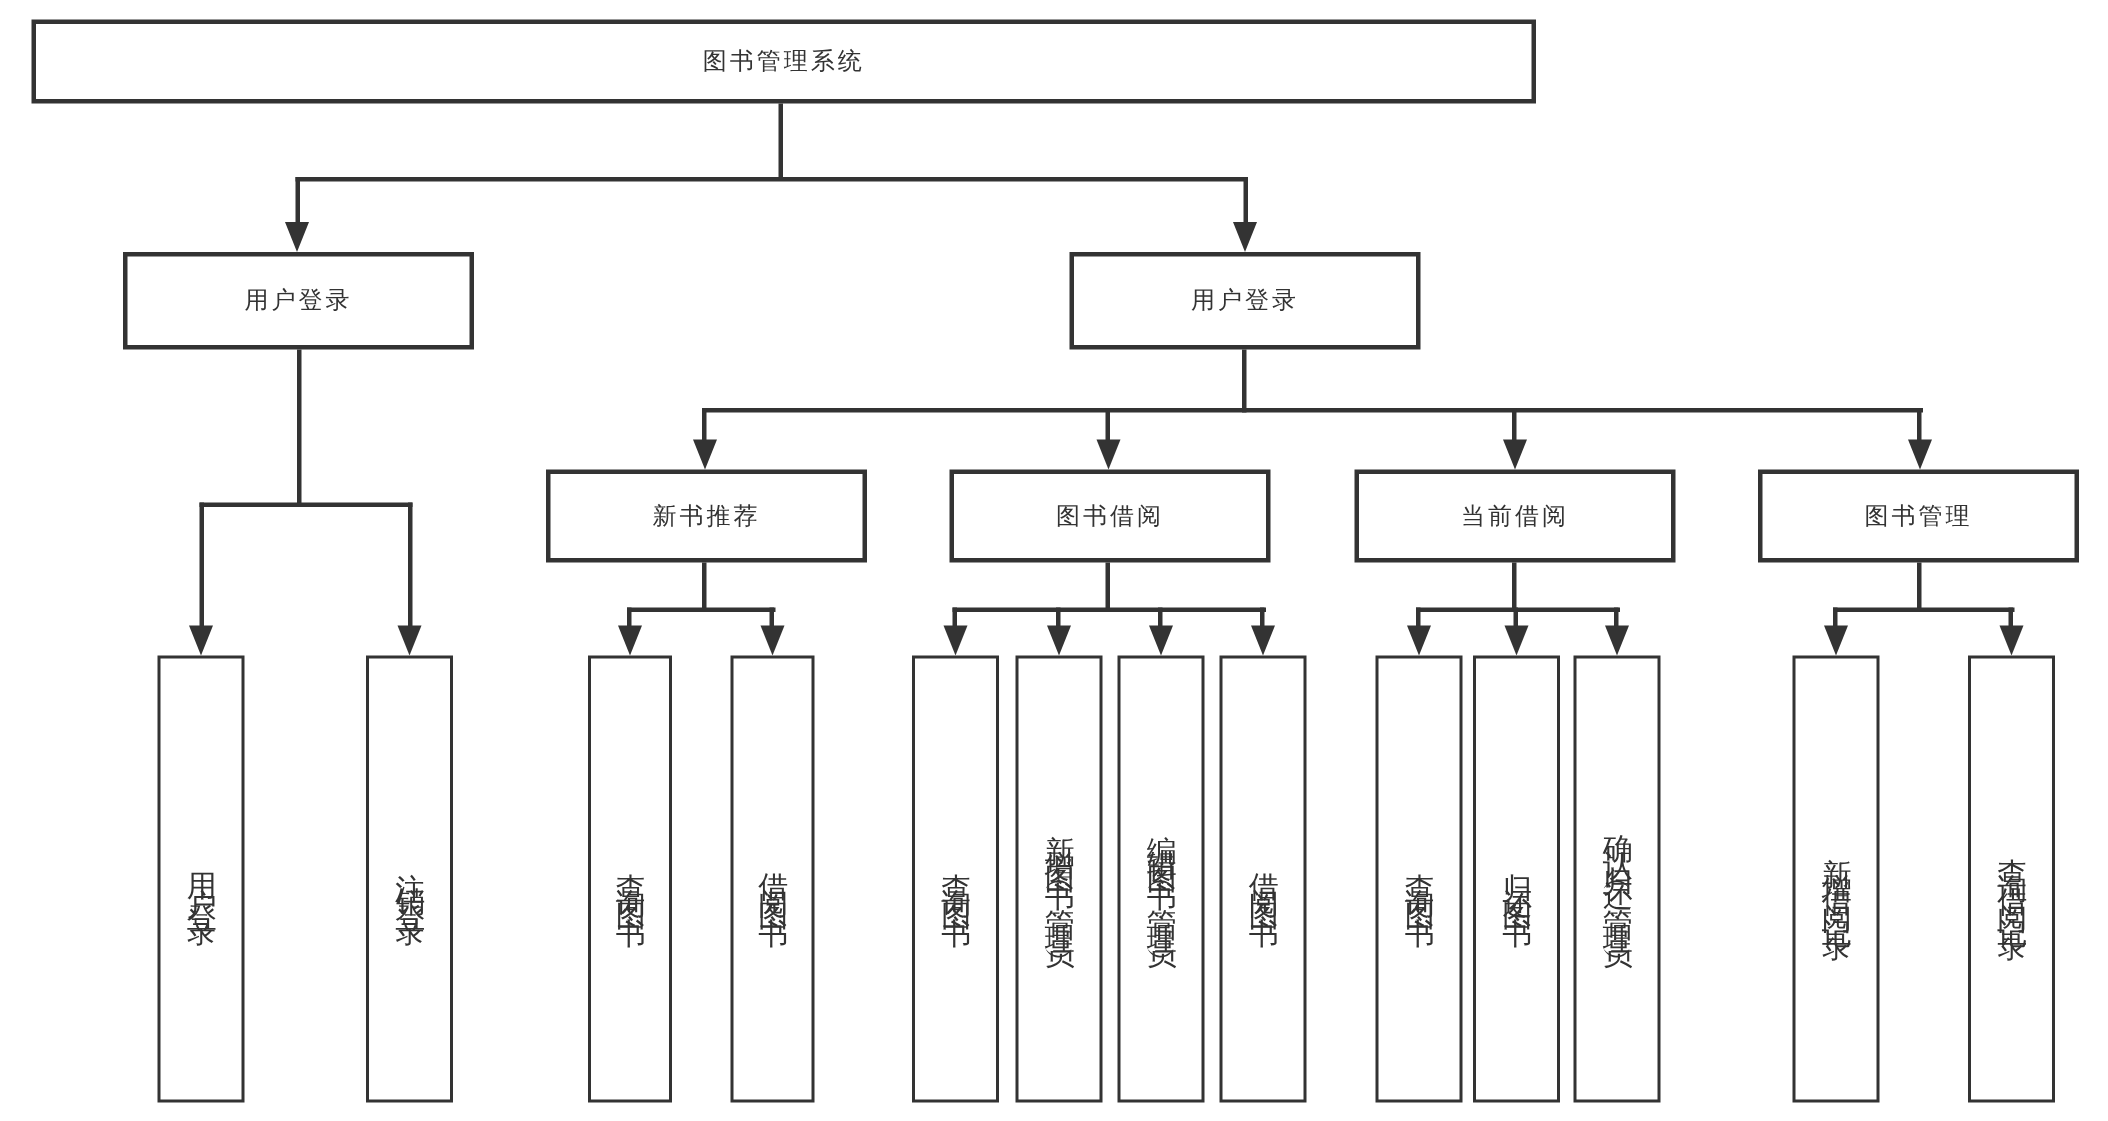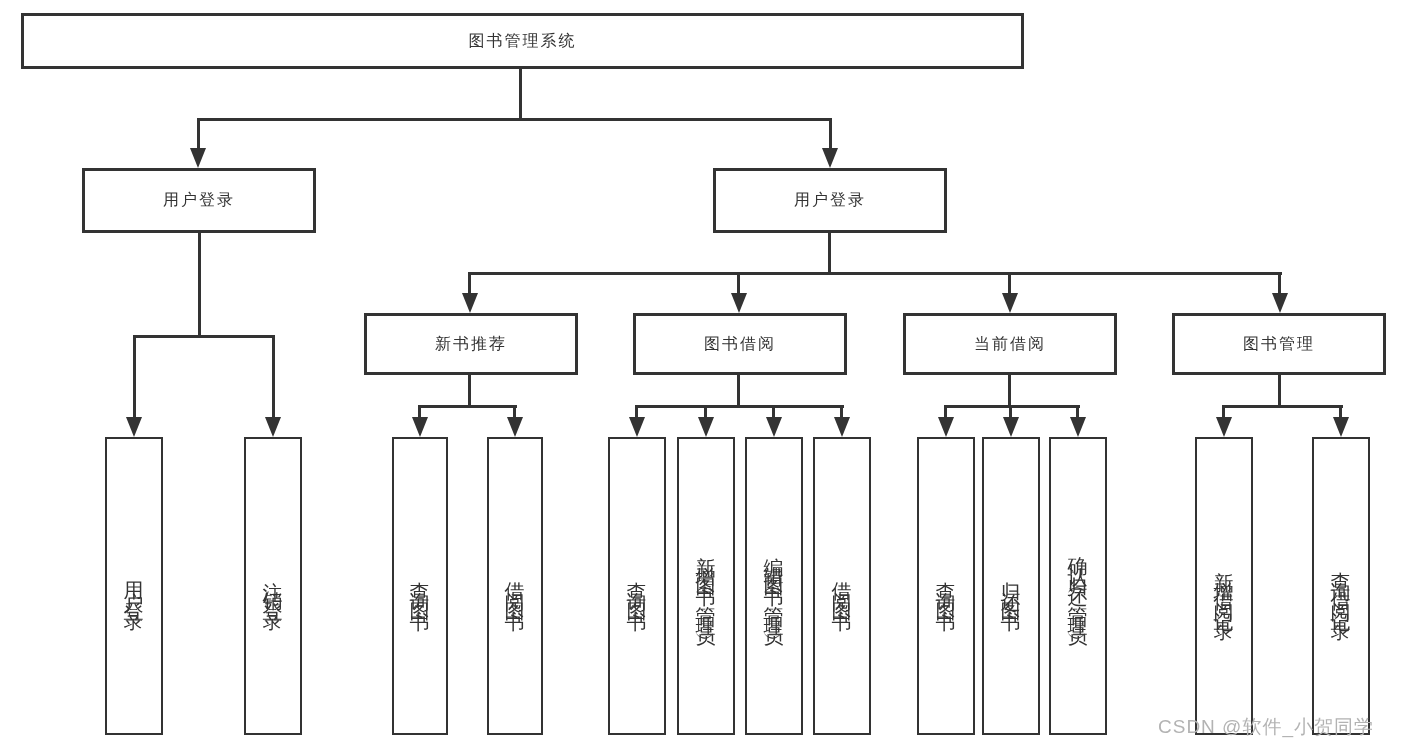--- a/index.html
+++ b/index.html
@@ -169,15 +169,14 @@
   <div class="lv" style="left:1076px; top:405px; height:15px;"></div>
   <div class="ar" style="left:1070px; top:417px;"></div>
 
   <div class="lv" style="left:1278px; top:375px; height:33px;"></div>
   <div class="lh" style="left:1222px; top:405px; width:121px;"></div>
   <div class="lv" style="left:1222px; top:405px; height:15px;"></div>
   <div class="ar" style="left:1216px; top:417px;"></div>
   <div class="lv" style="left:1339px; top:405px; height:15px;"></div>
   <div class="ar" style="left:1333px; top:417px;"></div>
 
-  <div class="watermark">CSDN @软件_小贺同学</div>
 
 </div>
 
 </body></html>

